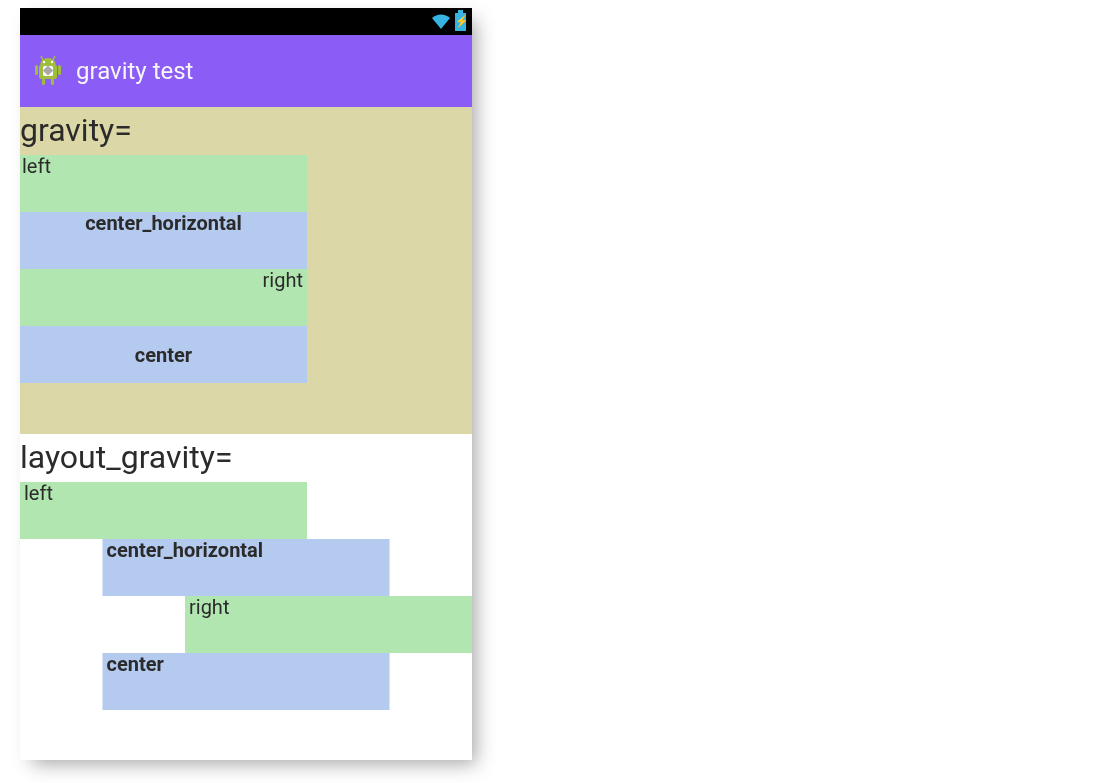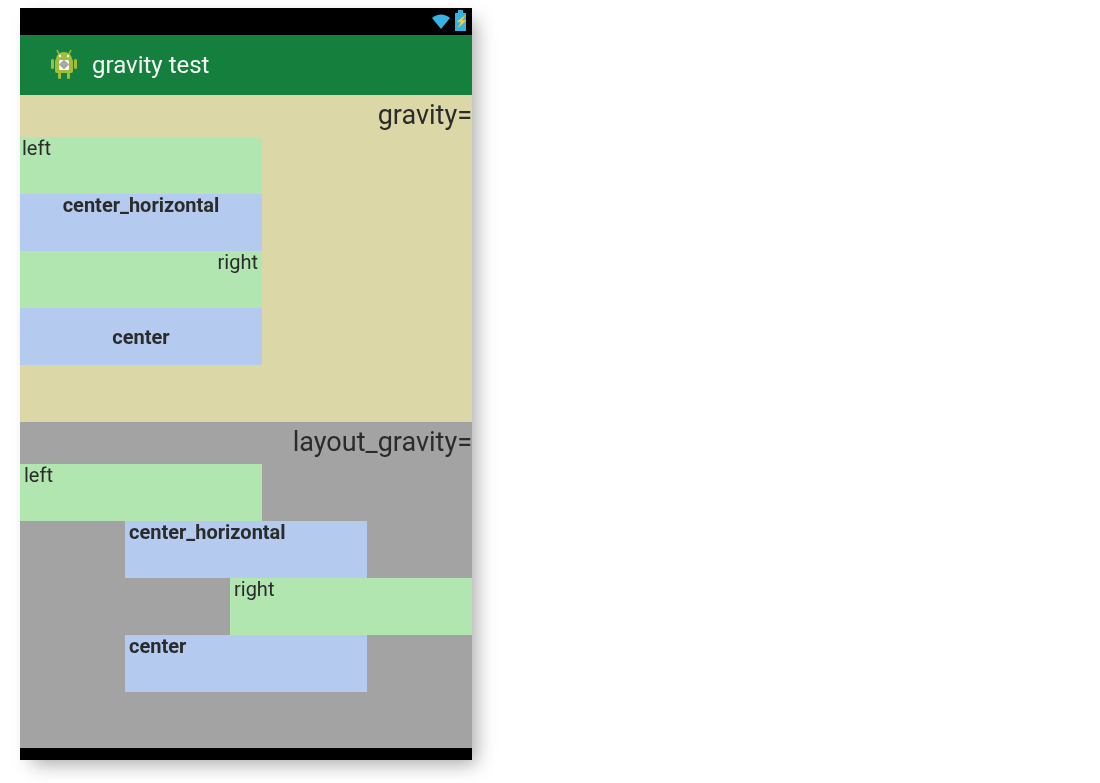--- a/index.html
+++ b/index.html
@@ -47,25 +47,25 @@
     .battery-icon::after {
       content: "⚡";
       position: absolute;
       left: 0; right:0; top:0;
       text-align: center;
       color: #fff;
       font-size: 11px;
       line-height: 18px;
     }
     .action-bar {
-      height: 60px;
-      background: #15803d;
+      height: 72px;
+      background: #8b5cf6;
       display: flex;
       align-items: center;
-      padding-left: 26px;
+      padding-left: 10px;
       gap: 10px;
     }
     .app-icon {
       width: 36px;
       height: 36px;
       position: relative;
       flex-shrink: 0;
     }
     .app-title {
       color: #f6f6f6;
@@ -75,30 +75,30 @@
     .content {
       display: flex;
       flex-direction: column;
       height: calc(752px - 27px - 72px);
     }
     .section {
       flex: 1;
       position: relative;
     }
     .section-gravity { background: #dbd7a6; }
-    .section-layout  { background: #a3a3a3; }
+    .section-layout  { background: #ffffff; }
     .section-title {
-      font-size: 27px;
+      font-size: 32px;
       color: #2b2b2b;
-      padding: 4px 0 6px 16px;
-      text-align: right;
+      padding: 4px 0 6px 0;
+      text-align: left;
       font-weight: 400;
     }
     .box {
-      width: 242px;
+      width: 287px;
       height: 57px;
       font-size: 20px;
       color: #2b2b2b;
       line-height: 1.1;
       position: relative;
     }
     .green { background: #b1e6b0; }
     .blue  { background: #b4cbef; font-weight: bold; }
 
     

